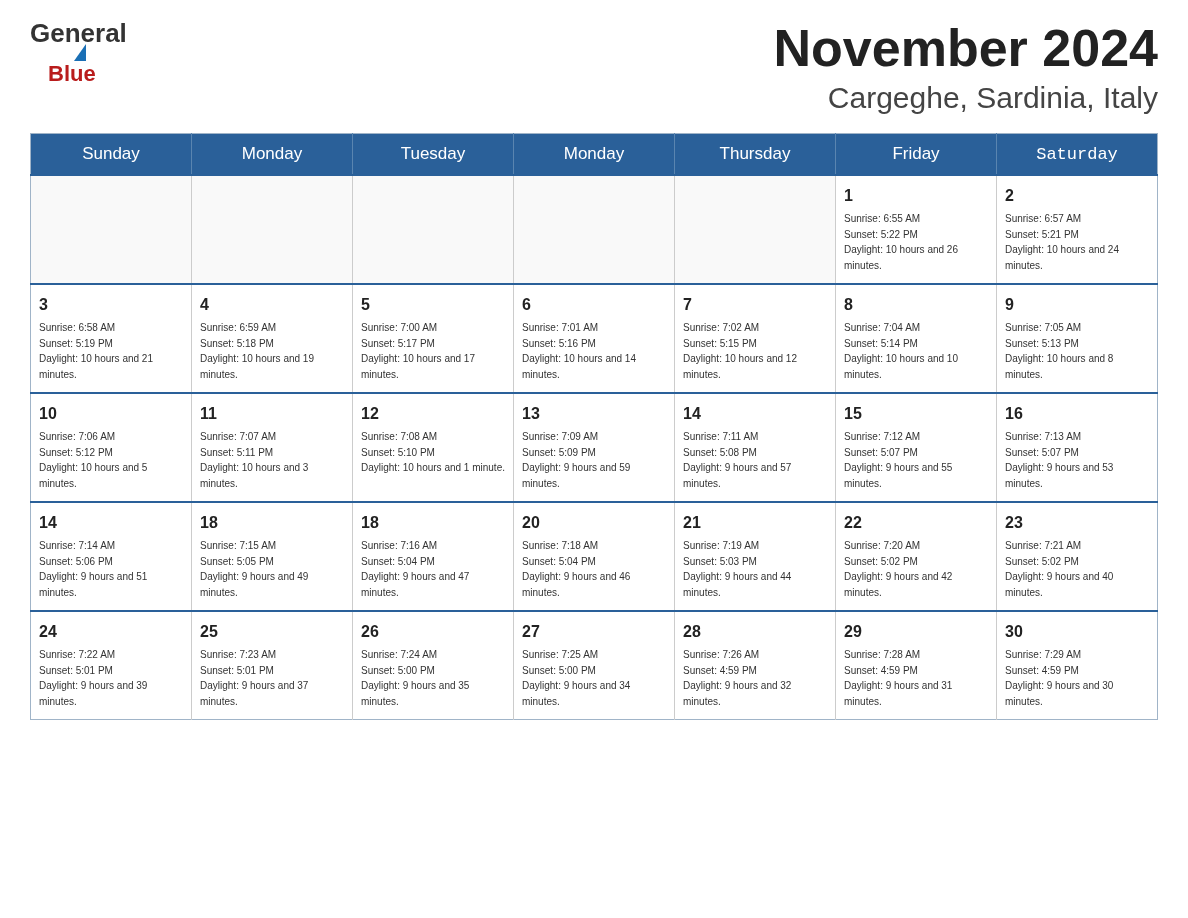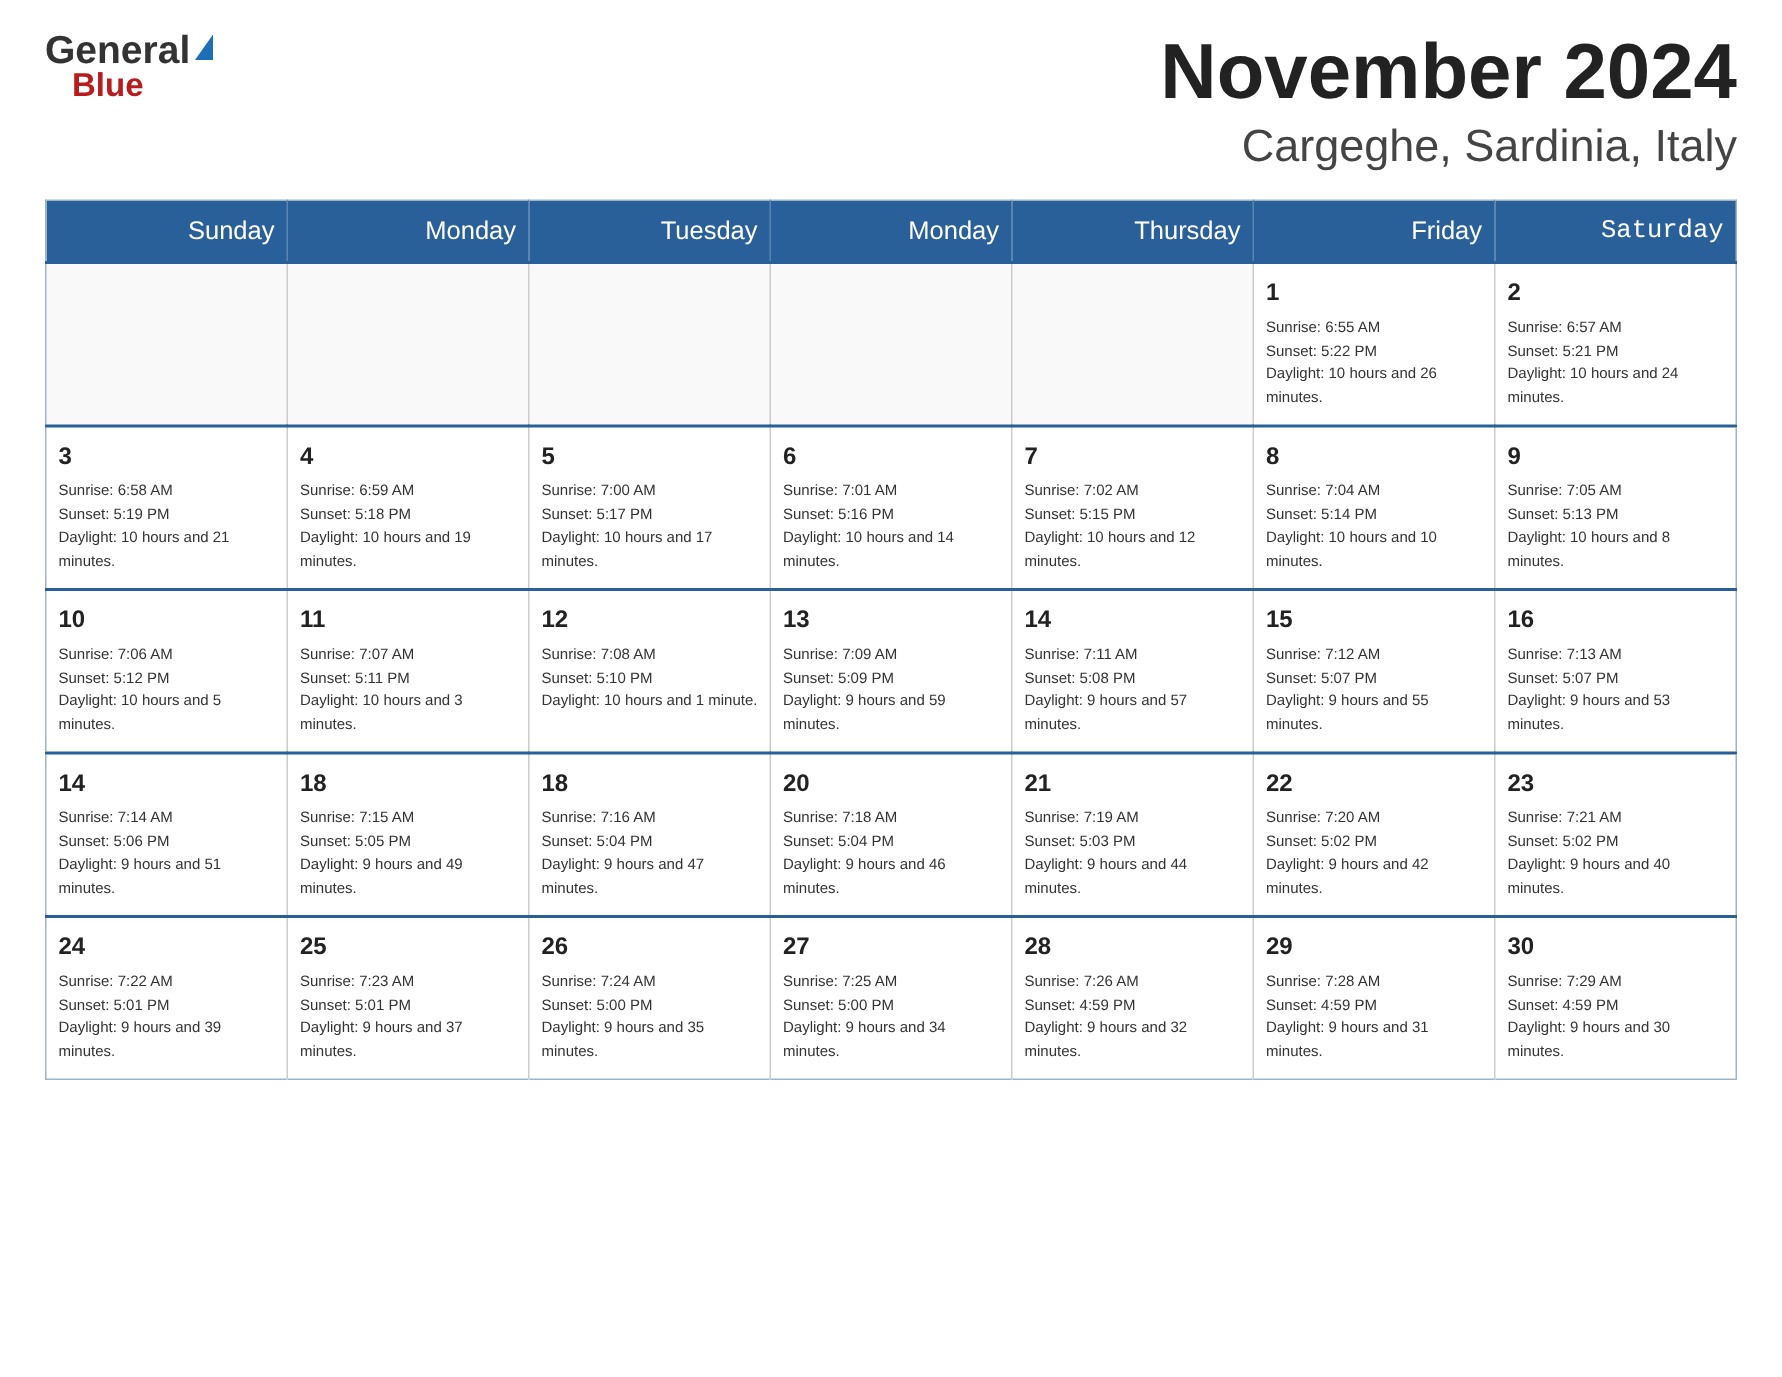--- a/index.html
+++ b/index.html
@@ -57,21 +57,21 @@
       border: 1px solid #a0b4c8;
     }
     .calendar thead tr {
       background: #2a6099;
     }
     .calendar thead th {
       color: #fff;
       font-size: 17px;
       font-weight: normal;
       padding: 10px 8px;
-      text-align: right;
+      text-align: center;
       border-right: 1px solid #5a85b0;
     }
     .calendar thead th:last-child {
       border-right: none;
       font-family: Liberation Mono, monospace;
     }
     .calendar tbody tr {
       border-top: 2px solid #2a6099;
     }
     .calendar tbody td {
@@ -101,21 +101,21 @@
     }
     .empty-cell {
       background: #f9f9f9;
     }
   </style>
 </head>
 <body>
 
 <div class="header">
   <div class="logo">
-    <div style="display:flex; align-items:center;">
+    <div style="display:flex; align-items:center;flex-direction:column;">
       <span class="logo-general">General</span>
       <span style="display:inline-block; width:0; height:0; border-left:12px solid transparent; border-bottom:17px solid #1a6fb5; margin-left:3px; position:relative; top:-2px;"></span>
     </div>
     <span class="logo-blue">Blue</span>
   </div>
   <div class="title-block">
     <h1>November 2024</h1>
     <h2>Cargeghe, Sardinia, Italy</h2>
   </div>
 </div>

